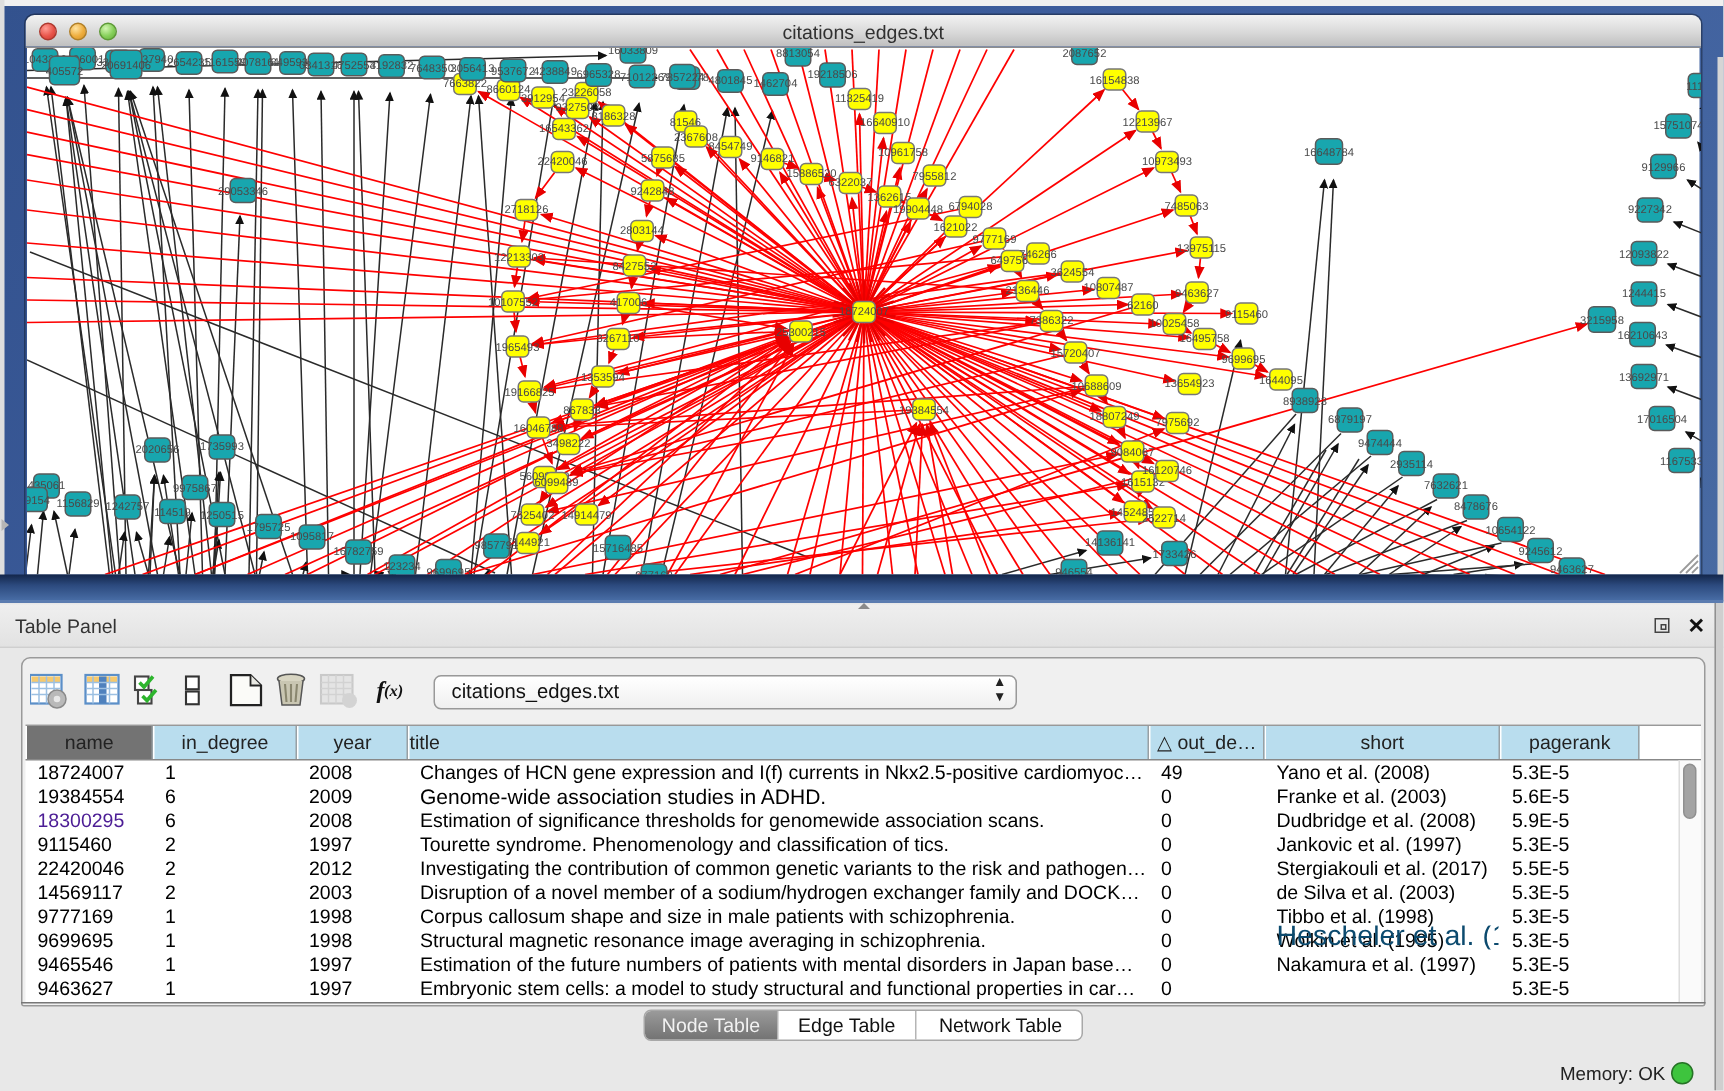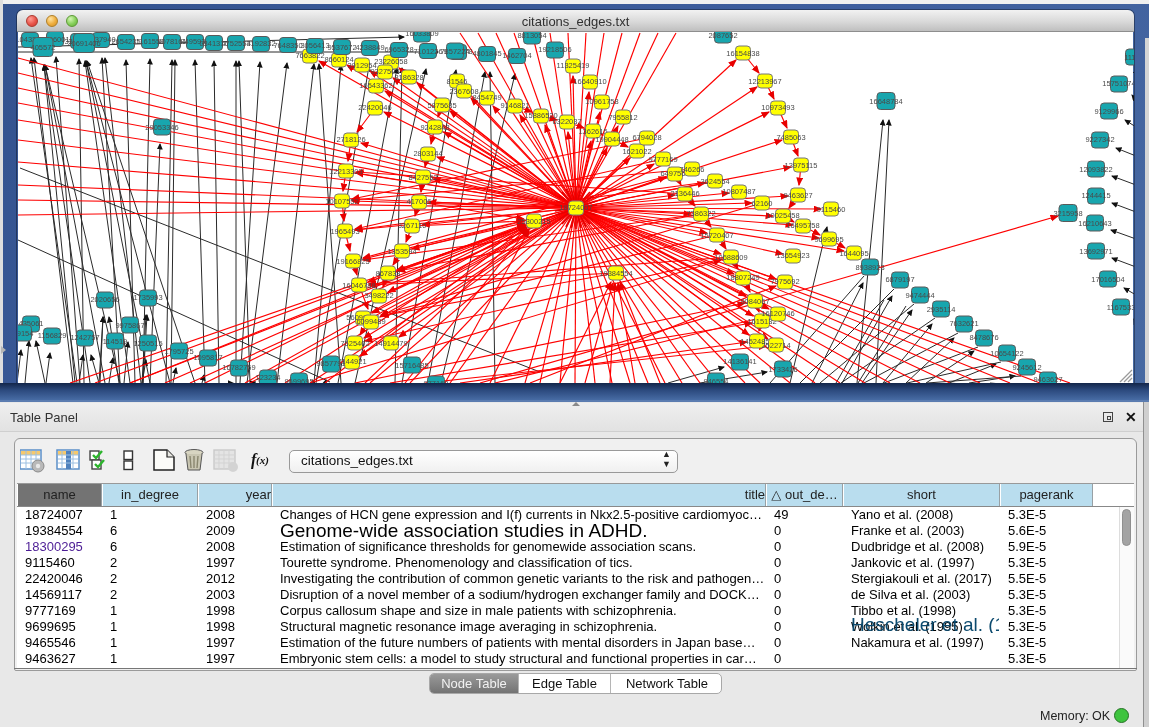--- a/index.html
+++ b/index.html
@@ -708,36 +708,36 @@
 </svg>
 
 <div class="abs" style="left:289px;top:450px;width:389px;height:23px;background:linear-gradient(#fff,#f0f0f0);border:1px solid #999;border-radius:5px"></div>
 <div class="abs" style="left:301px;top:453px;font-size:13.5px;color:#111">citations_edges.txt</div>
 <div class="abs" style="left:662px;top:449px;font-size:9px;color:#222">▲</div>
 <div class="abs" style="left:662px;top:459px;font-size:9px;color:#222">▼</div>
 
 <div class="abs" style="left:17px;top:483px;width:1117px;height:24px;border-top:1px solid #999;border-bottom:1px solid #888"></div>
 <div style="position:absolute;left:18px;top:484px;width:84px;height:22px;background:#737373;border-right:1px solid #98a0a4;box-sizing:border-box;text-align:center;line-height:22px;font-size:13px;color:#222">name</div>
 <div style="position:absolute;left:103px;top:484px;width:95px;height:22px;background:#b9ddee;border-right:1px solid #98a0a4;box-sizing:border-box;text-align:center;line-height:22px;font-size:13px;color:#222">in_degree</div>
-<div style="position:absolute;left:199px;top:484px;width:73px;height:22px;background:#b9ddee;border-right:1px solid #98a0a4;box-sizing:border-box;text-align:right;line-height:22px;font-size:13px;color:#222">year</div>
-<div style="position:absolute;left:273px;top:484px;width:493px;height:22px;background:#b9ddee;border-right:1px solid #98a0a4;box-sizing:border-box;text-align:right;line-height:22px;font-size:13px;color:#222">title</div>
+<div style="position:absolute;left:199px;top:484px;width:73px;height:22px;background:#b9ddee;border-right:1px solid #98a0a4;box-sizing:border-box;text-align:center;line-height:22px;font-size:13px;color:#222">year</div>
+<div style="position:absolute;left:273px;top:484px;width:493px;height:22px;background:#b9ddee;border-right:1px solid #98a0a4;box-sizing:border-box;text-align:left;line-height:22px;font-size:13px;color:#222">title</div>
 <div style="position:absolute;left:767px;top:484px;width:76px;height:22px;background:#b9ddee;border-right:1px solid #98a0a4;box-sizing:border-box;text-align:center;line-height:22px;font-size:13px;color:#222">△ out_de…</div>
 <div style="position:absolute;left:844px;top:484px;width:156px;height:22px;background:#b9ddee;border-right:1px solid #98a0a4;box-sizing:border-box;text-align:center;line-height:22px;font-size:13px;color:#222">short</div>
 <div style="position:absolute;left:1001px;top:484px;width:92px;height:22px;background:#b9ddee;border-right:1px solid #98a0a4;box-sizing:border-box;text-align:center;line-height:22px;font-size:13px;color:#222">pagerank</div>
 <div style="position:absolute;left:25px;top:507px;width:76px;height:16px;overflow:hidden;white-space:nowrap;font-size:13px;color:#000;line-height:16px">18724007</div>
 <div style="position:absolute;left:110px;top:507px;width:87px;height:16px;overflow:hidden;white-space:nowrap;font-size:13px;color:#000;line-height:16px">1</div>
 <div style="position:absolute;left:206px;top:507px;width:65px;height:16px;overflow:hidden;white-space:nowrap;font-size:13px;color:#000;line-height:16px">2008</div>
 <div style="position:absolute;left:280px;top:507px;width:485px;height:16px;overflow:hidden;white-space:nowrap;font-size:13px;color:#000;line-height:16px">Changes of HCN gene expression and I(f) currents in Nkx2.5-positive cardiomyoc…</div>
 <div style="position:absolute;left:774px;top:507px;width:68px;height:16px;overflow:hidden;white-space:nowrap;font-size:13px;color:#000;line-height:16px">49</div>
 <div style="position:absolute;left:851px;top:507px;width:148px;height:16px;overflow:hidden;white-space:nowrap;font-size:13px;color:#000;line-height:16px">Yano et al. (2008)</div>
 <div style="position:absolute;left:1008px;top:507px;width:84px;height:16px;overflow:hidden;white-space:nowrap;font-size:13px;color:#000;line-height:16px">5.3E-5</div>
 <div style="position:absolute;left:25px;top:523px;width:76px;height:16px;overflow:hidden;white-space:nowrap;font-size:13px;color:#000;line-height:16px">19384554</div>
 <div style="position:absolute;left:110px;top:523px;width:87px;height:16px;overflow:hidden;white-space:nowrap;font-size:13px;color:#000;line-height:16px">6</div>
 <div style="position:absolute;left:206px;top:523px;width:65px;height:16px;overflow:hidden;white-space:nowrap;font-size:13px;color:#000;line-height:16px">2009</div>
-<div style="position:absolute;left:280px;top:523px;width:485px;height:16px;overflow:hidden;white-space:nowrap;font-size:19px;color:#000;line-height:16px">Genome-wide association studies in ADHD.</div>
+<div style="position:absolute;left:280px;top:523px;width:485px;height:16px;overflow:hidden;white-space:nowrap;font-size:14px;color:#000;line-height:16px">Genome-wide association studies in ADHD.</div>
 <div style="position:absolute;left:774px;top:523px;width:68px;height:16px;overflow:hidden;white-space:nowrap;font-size:13px;color:#000;line-height:16px">0</div>
 <div style="position:absolute;left:851px;top:523px;width:148px;height:16px;overflow:hidden;white-space:nowrap;font-size:13px;color:#000;line-height:16px">Franke et al. (2003)</div>
 <div style="position:absolute;left:1008px;top:523px;width:84px;height:16px;overflow:hidden;white-space:nowrap;font-size:13px;color:#000;line-height:16px">5.6E-5</div>
 <div style="position:absolute;left:25px;top:539px;width:76px;height:16px;overflow:hidden;white-space:nowrap;font-size:13px;color:#4c1d95;line-height:16px">18300295</div>
 <div style="position:absolute;left:110px;top:539px;width:87px;height:16px;overflow:hidden;white-space:nowrap;font-size:13px;color:#000;line-height:16px">6</div>
 <div style="position:absolute;left:206px;top:539px;width:65px;height:16px;overflow:hidden;white-space:nowrap;font-size:13px;color:#000;line-height:16px">2008</div>
 <div style="position:absolute;left:280px;top:539px;width:485px;height:16px;overflow:hidden;white-space:nowrap;font-size:13px;color:#000;line-height:16px">Estimation of significance thresholds for genomewide association scans.</div>
 <div style="position:absolute;left:774px;top:539px;width:68px;height:16px;overflow:hidden;white-space:nowrap;font-size:13px;color:#000;line-height:16px">0</div>
 <div style="position:absolute;left:851px;top:539px;width:148px;height:16px;overflow:hidden;white-space:nowrap;font-size:13px;color:#000;line-height:16px">Dudbridge et al. (2008)</div>
 <div style="position:absolute;left:1008px;top:539px;width:84px;height:16px;overflow:hidden;white-space:nowrap;font-size:13px;color:#000;line-height:16px">5.9E-5</div>

